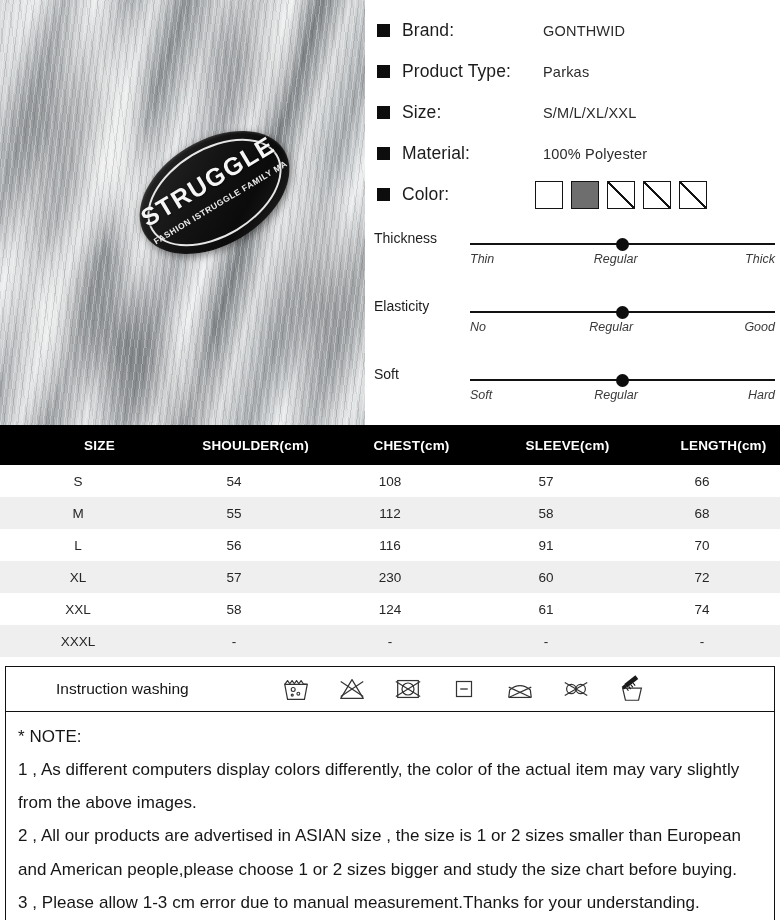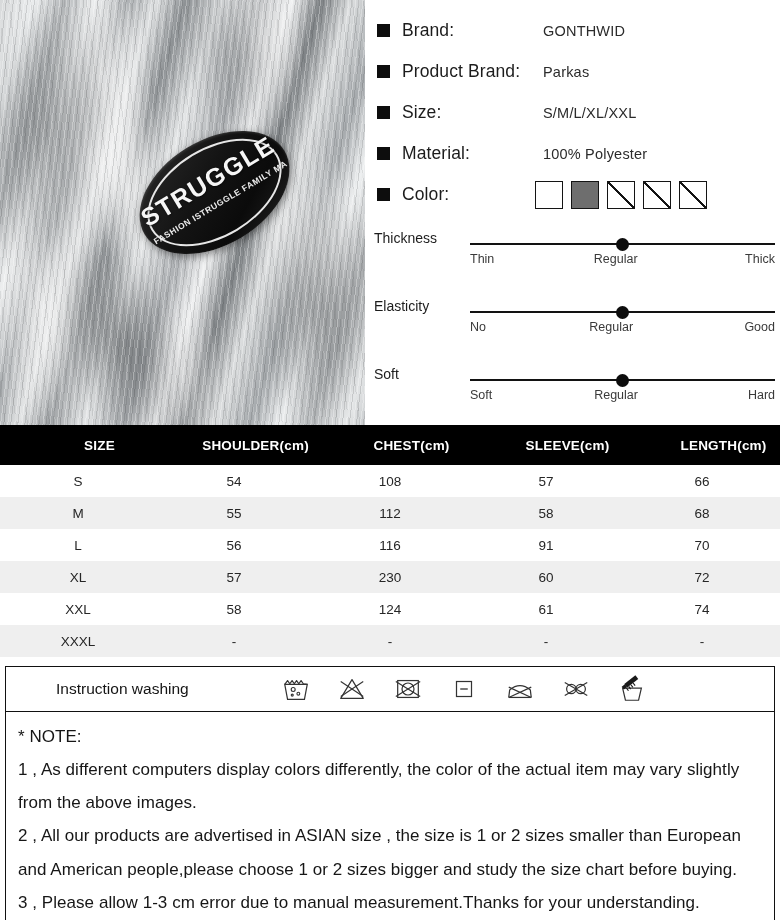--- a/index.html
+++ b/index.html
@@ -255,20 +255,21 @@
     border-radius: 50%;
     background: #0d0d0d;
   }
   .slider-ticks {
     position: absolute;
     left: 105px;
     right: 5px;
     top: 34px;
     display: flex;
     justify-content: space-between;
+    font-style: italic;
     font-size: 12.5px;
     color: #3a3a3a;
   }
   .slider-ticks span.mid { margin-left: -8px; }
 
   
   .size-table {
     width: 780px;
     border-collapse: collapse;
     table-layout: fixed;
@@ -364,21 +365,21 @@
     <div class="spec-list">
 
       <div class="spec-row">
         <span class="spec-bullet"></span>
         <span class="spec-label">Brand:</span>
         <span class="spec-value">GONTHWID</span>
       </div>
 
       <div class="spec-row">
         <span class="spec-bullet"></span>
-        <span class="spec-label">Product Brand:</span>
+        <span class="spec-label">Product Type:</span>
         <span class="spec-value">Parkas</span>
       </div>
 
       <div class="spec-row">
         <span class="spec-bullet"></span>
         <span class="spec-label">Size:</span>
         <span class="spec-value">S/M/L/XL/XXL</span>
       </div>
 
       <div class="spec-row">

